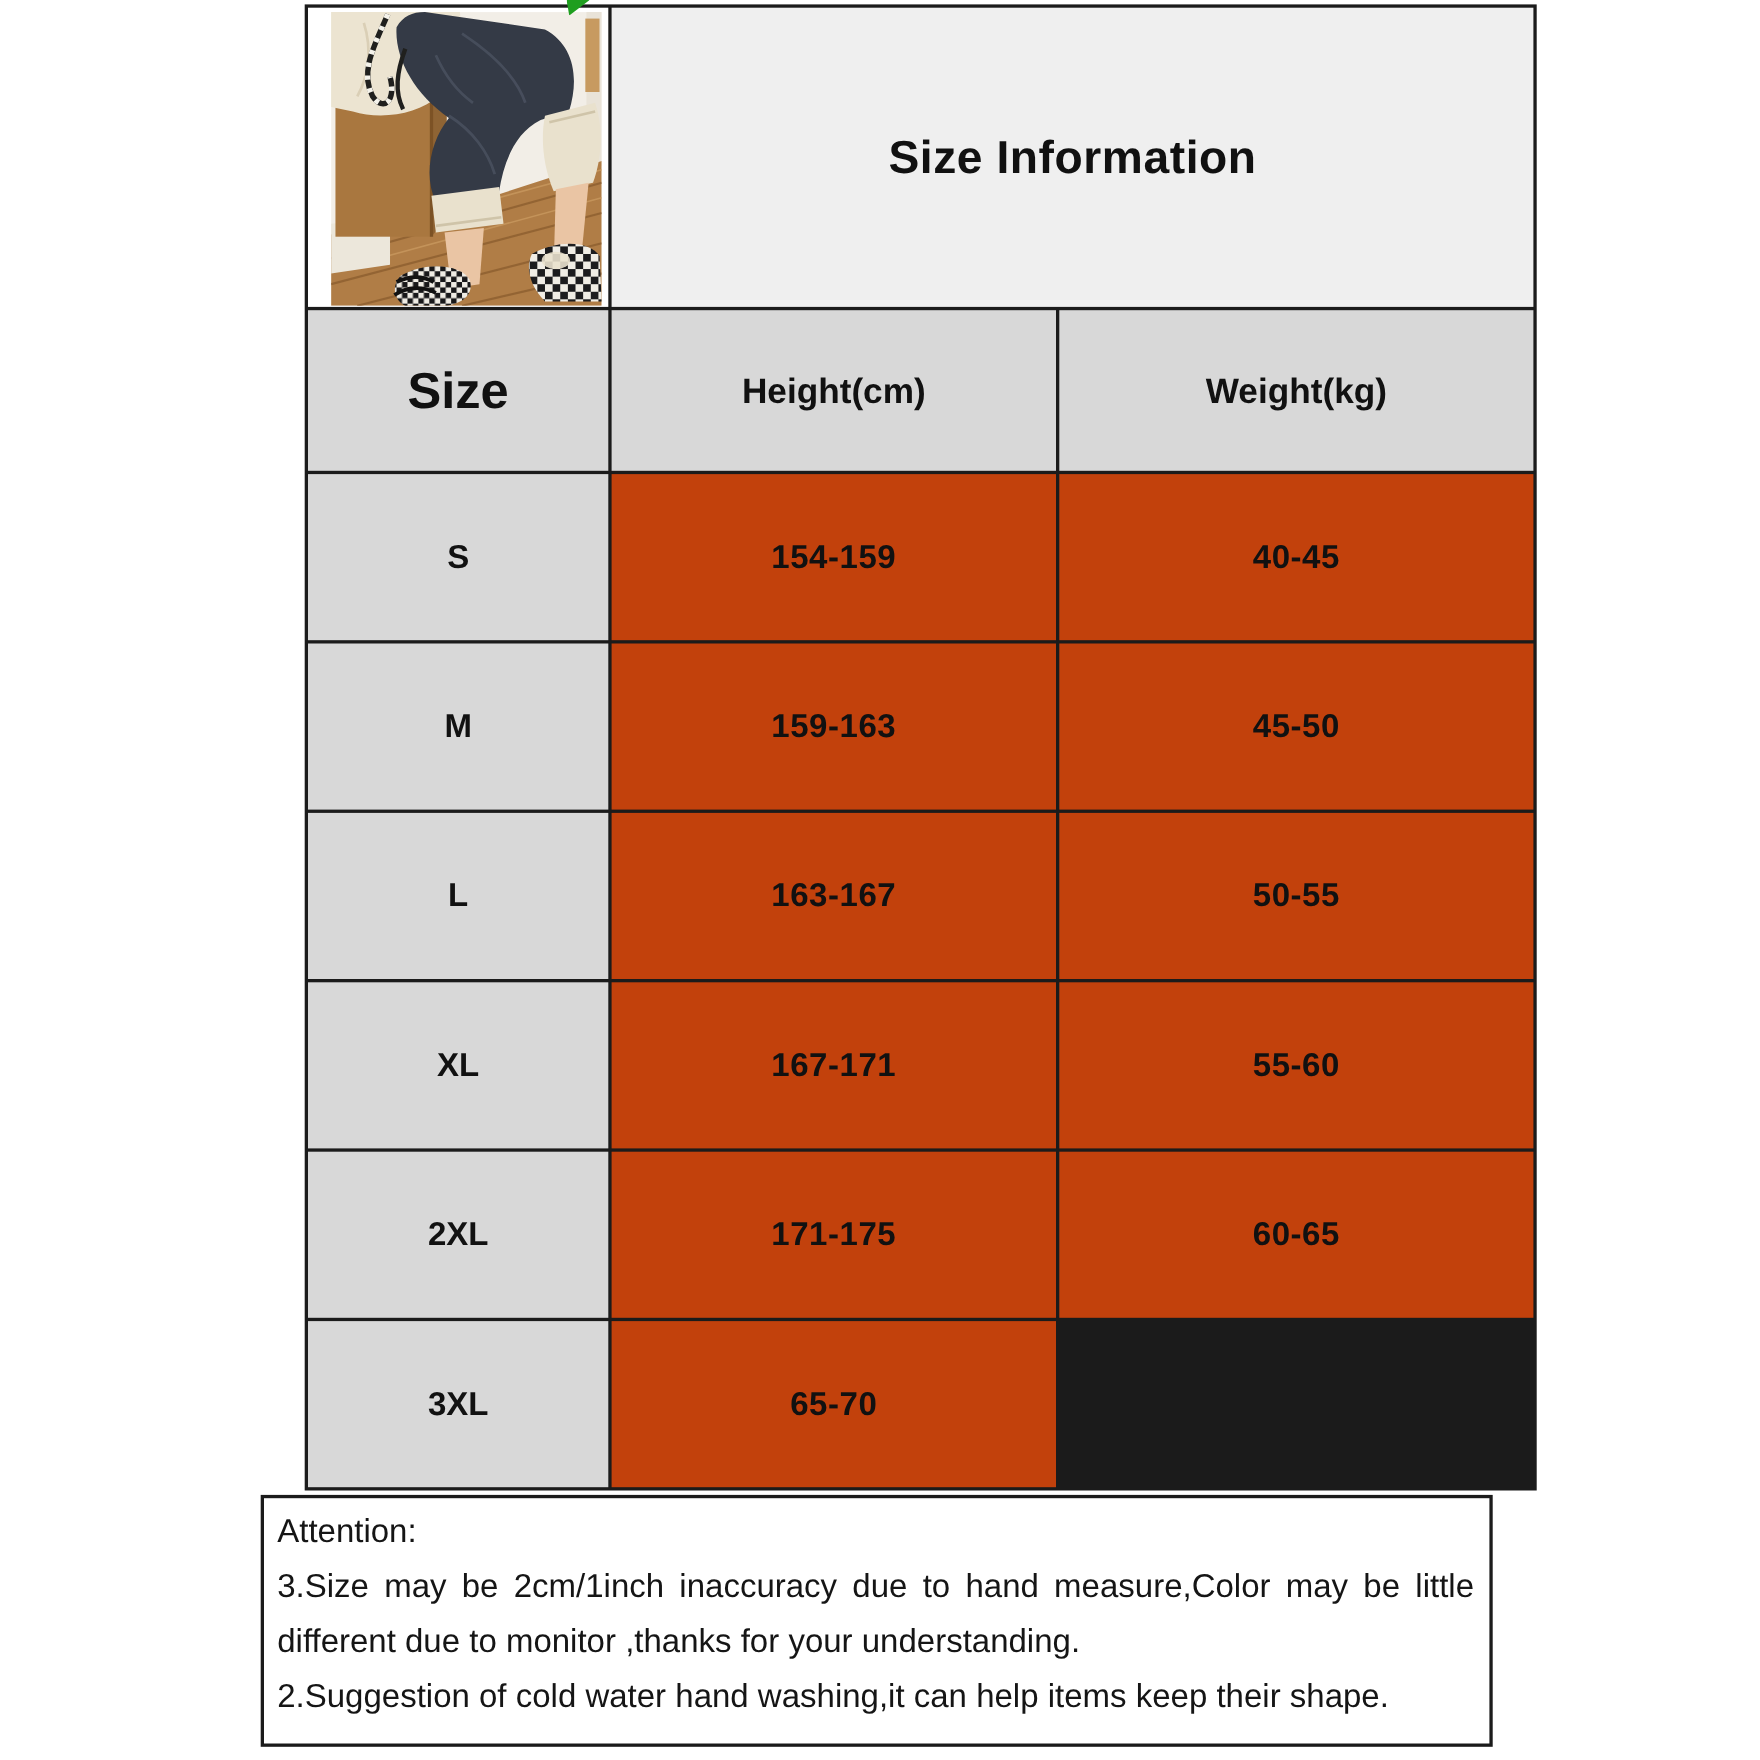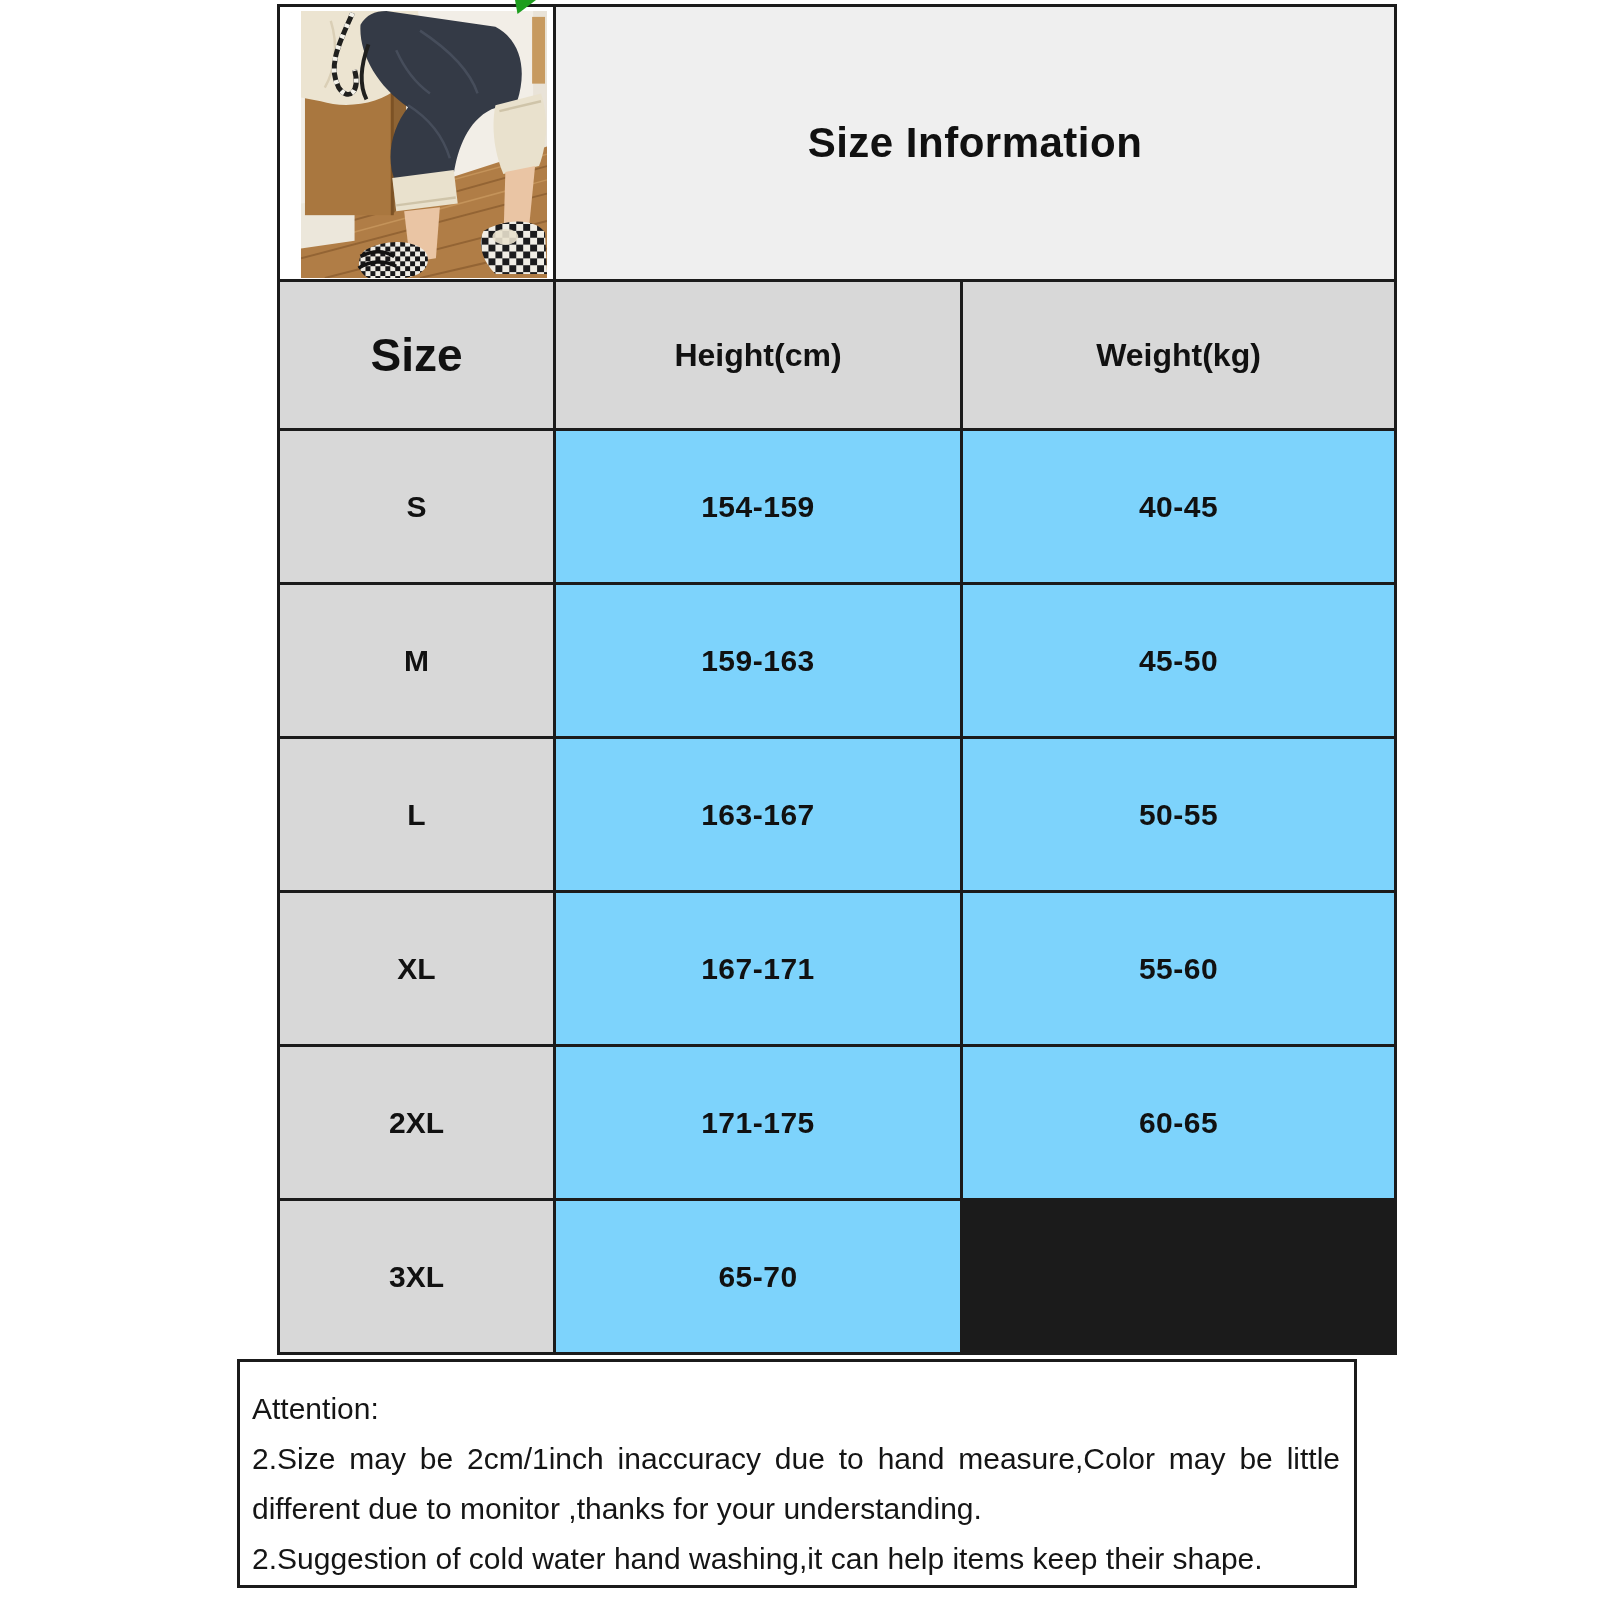--- a/index.html
+++ b/index.html
@@ -26,30 +26,30 @@
     display:block;
   }
   .photo-cell svg{display:block;width:100%;height:100%;}
   .title-cell{
     grid-column:2 / 4;grid-row:1;background:#efefef;
     font-size:42px;font-weight:bold;letter-spacing:0.5px;
   }
   .head{background:#d8d8d8;font-weight:bold;font-size:32px;}
   .head.size-head{font-size:46px;}
   .rowlab{background:#d8d8d8;font-weight:bold;font-size:30px;}
-  .val{background:#7dd3fc;font-weight:bold;font-size:30px;letter-spacing:0.5px;}
+  .val{background:#c2410c;font-weight:bold;font-size:30px;letter-spacing:0.5px;}
   .flag{
     position:absolute;left:515px;top:0;width:21px;height:14px;
     background:#1f9e1f;
     clip-path:polygon(0 0,100% 0,12% 100%);
   }
   .attention{
     position:absolute;left:237px;top:1359px;width:1120px;height:229px;
     box-sizing:border-box;background:#ffffff;border:3px solid #1b1b1b;
-    padding:22px 14px 0 12px;
+    padding:6px 14px 0 12px;
     font-size:30px;line-height:50px;color:#151515;
   }
   .att-note.justify{text-align:justify;text-align-last:left;}
 </style>
 </head>
 <body>
 
 <div class="sheet">
 
   <div class="cell photo-cell" role="img" aria-label="model-wearing-dark-wide-leg-pants-with-cream-rolled-cuffs-and-checkered-shoes">
@@ -156,15 +156,15 @@
 
   <div class="cell rowlab" style="grid-row:8">3XL</div>
   <div class="cell val" style="grid-row:8">65-70</div>
 
 </div>
 
 <div class="flag"></div>
 
 <div class="attention">
   <div class="att-heading">Attention:</div>
-  <div class="att-note justify">2.Size may be 2cm/1inch inaccuracy due to hand measure,Color may be little different due to monitor ,thanks for your understanding.</div>
+  <div class="att-note justify">3.Size may be 2cm/1inch inaccuracy due to hand measure,Color may be little different due to monitor ,thanks for your understanding.</div>
   <div class="att-note">2.Suggestion of cold water hand washing,it can help items keep their shape.</div>
 </div>
 
 </body></html>

